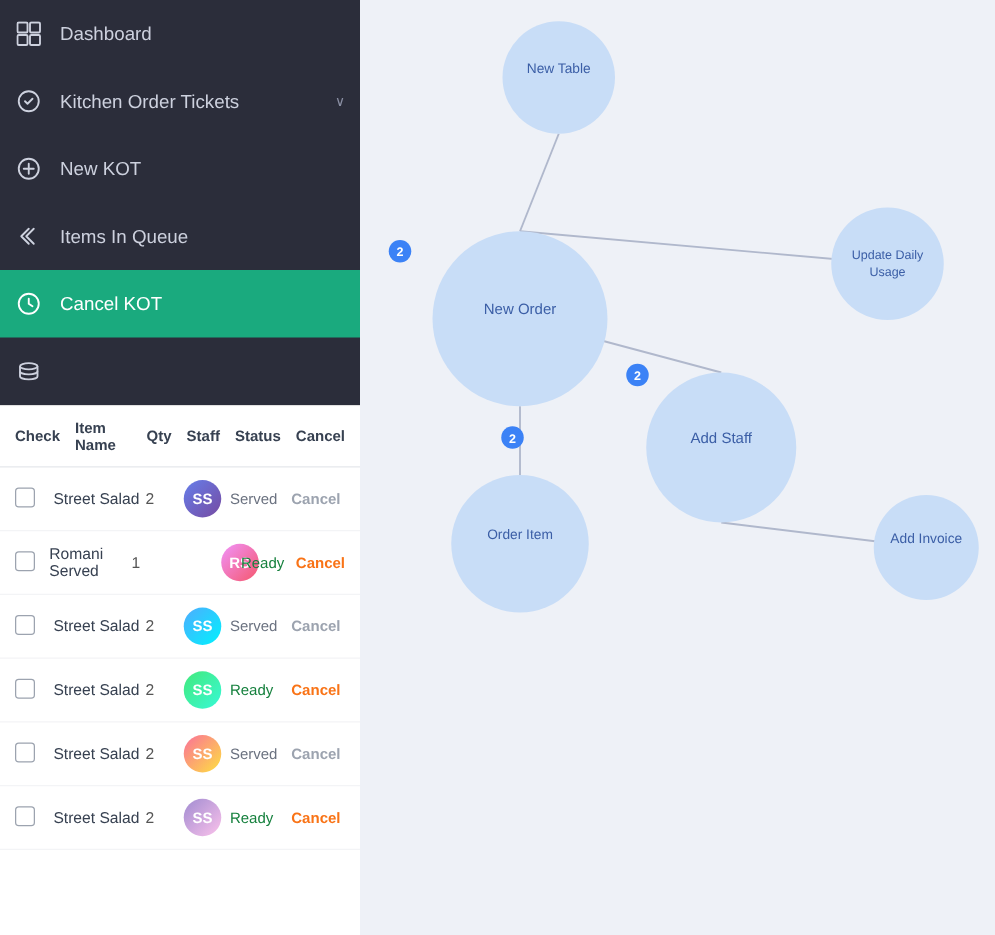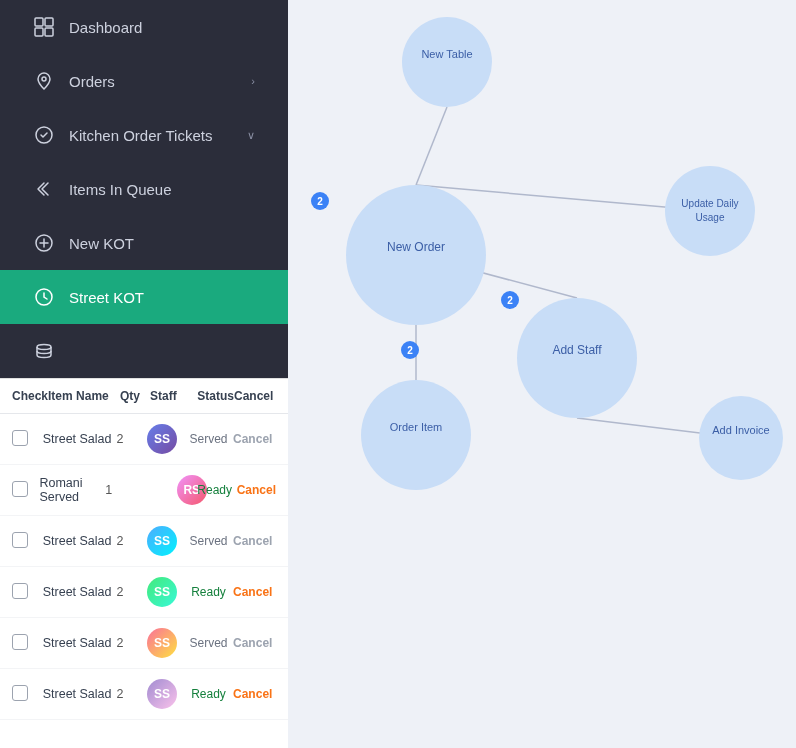--- a/index.html
+++ b/index.html
@@ -29,21 +29,21 @@
       height: 748px;
       background: #2b2d3a;
       z-index: 10;
       display: flex;
       flex-direction: column;
     }
 
     .sidebar-item {
       display: flex;
       align-items: center;
-      padding: 16px 33px;
+      padding: 16px 12px;
       color: #cdd1de;
       font-size: 15px;
       font-weight: 400;
       cursor: pointer;
       position: relative;
       gap: 14px;
       transition: background 0.15s;
     }
     .sidebar-item.active {
       background: #1aaa7e;
@@ -79,42 +79,42 @@
 
     .table-header {
       display: flex;
       align-items: center;
       background: #fff;
       border-bottom: 1px solid #e5e7eb;
       padding: 10px 12px;
       font-size: 12px;
       font-weight: 600;
       color: #374151;
-      gap: 0;
+      gap: 12px;
     }
     .th-check { width: 50px; }
     .th-name { width: 120px; }
     .th-qty { width: 50px; }
     .th-staff { width: 60px; }
     .th-status { width: 80px; text-align: right; }
     .th-cancel { width: 70px; }
 
     .table-row {
       display: flex;
       align-items: center;
       padding: 10px 12px;
       border-bottom: 1px solid #f3f4f6;
       font-size: 13px;
       color: #374151;
     }
     .td-check { width: 50px; }
     .td-name { width: 120px; font-size: 12.5px; }
     .td-qty { width: 50px; font-size: 12.5px; color: #555; }
     .td-staff { width: 60px; text-align: center; }
-    .td-status { width: 80px; font-size: 12px; font-weight: 500; text-align: center; }
+    .td-status { width: 80px; font-size: 12px; font-weight: 500; }
     .td-cancel { width: 70px; font-size: 12px; font-weight: 600; color: #f97316; cursor: pointer; }
 
     .status-served { color: #6b7280; }
     .status-ready { color: #15803d; }
 
     .checkbox {
       width: 16px;
       height: 16px;
       border: 1.5px solid #9ca3af;
       border-radius: 3px;
@@ -192,71 +192,61 @@
       <svg width="20" height="20" viewBox="0 0 20 20" fill="none">
         <rect x="1" y="1" width="8" height="8" rx="1" stroke="#cdd1de" stroke-width="1.5"></rect>
         <rect x="11" y="1" width="8" height="8" rx="1" stroke="#cdd1de" stroke-width="1.5"></rect>
         <rect x="1" y="11" width="8" height="8" rx="1" stroke="#cdd1de" stroke-width="1.5"></rect>
         <rect x="11" y="11" width="8" height="8" rx="1" stroke="#cdd1de" stroke-width="1.5"></rect>
       </svg>
     </span>
     <span class="item-label">Dashboard</span>
   </div>
 
-  <div class="sidebar-item">
-    <span class="sidebar-icon">
-      <svg width="20" height="20" viewBox="0 0 20 20" fill="none">
-        <path d="M10 2C7 2 4 4.5 4 8c0 4 6 10 6 10s6-6 6-10c0-3.5-3-6-6-6z" stroke="#cdd1de" stroke-width="1.5" fill="none"></path>
-        <circle cx="10" cy="8" r="2" stroke="#cdd1de" stroke-width="1.5"></circle>
-      </svg>
-    </span>
-    <span class="item-label">Orders</span>
-    <span class="chevron">›</span>
-  </div>
 
   <div class="sidebar-item">
     <span class="sidebar-icon">
       <svg width="20" height="20" viewBox="0 0 20 20" fill="none">
         <circle cx="10" cy="10" r="8" stroke="#cdd1de" stroke-width="1.5"></circle>
         <path d="M7 10l2 2 4-4" stroke="#cdd1de" stroke-width="1.5" stroke-linecap="round" stroke-linejoin="round"></path>
       </svg>
     </span>
     <span class="item-label">Kitchen Order Tickets</span>
     <span class="chevron">∨</span>
-  </div>
-
-  <div class="sidebar-item">
-    <span class="sidebar-icon">
-      <svg width="20" height="20" viewBox="0 0 20 20" fill="none">
-        <polyline points="14,4 8,10 14,16" stroke="#cdd1de" stroke-width="1.5" stroke-linecap="round" stroke-linejoin="round"></polyline>
-        <polyline points="10,4 4,10 10,16" stroke="#cdd1de" stroke-width="1.5" stroke-linecap="round" stroke-linejoin="round"></polyline>
-      </svg>
-    </span>
-    <span class="item-label">Items In Queue</span>
   </div>
 
   <div class="sidebar-item">
     <span class="sidebar-icon">
       <svg width="20" height="20" viewBox="0 0 20 20" fill="none">
         <circle cx="10" cy="10" r="8" stroke="#cdd1de" stroke-width="1.5"></circle>
         <line x1="10" y1="6" x2="10" y2="14" stroke="#cdd1de" stroke-width="1.5" stroke-linecap="round"></line>
         <line x1="6" y1="10" x2="14" y2="10" stroke="#cdd1de" stroke-width="1.5" stroke-linecap="round"></line>
       </svg>
     </span>
     <span class="item-label">New KOT</span>
   </div>
 
+  <div class="sidebar-item">
+    <span class="sidebar-icon">
+      <svg width="20" height="20" viewBox="0 0 20 20" fill="none">
+        <polyline points="14,4 8,10 14,16" stroke="#cdd1de" stroke-width="1.5" stroke-linecap="round" stroke-linejoin="round"></polyline>
+        <polyline points="10,4 4,10 10,16" stroke="#cdd1de" stroke-width="1.5" stroke-linecap="round" stroke-linejoin="round"></polyline>
+      </svg>
+    </span>
+    <span class="item-label">Items In Queue</span>
+  </div>
+
   <div class="sidebar-item active">
     <span class="sidebar-icon">
       <svg width="20" height="20" viewBox="0 0 20 20" fill="none">
         <circle cx="10" cy="10" r="8" stroke="white" stroke-width="1.5"></circle>
         <path d="M10 6v4l3 2" stroke="white" stroke-width="1.5" stroke-linecap="round"></path>
       </svg>
     </span>
-    <span class="item-label">Street KOT</span>
+    <span class="item-label">Cancel KOT</span>
   </div>
 
   <div class="sidebar-item">
     <span class="sidebar-icon">
       <svg width="20" height="20" viewBox="0 0 20 20" fill="none">
         <ellipse cx="10" cy="6" rx="7" ry="2.5" stroke="#cdd1de" stroke-width="1.5"></ellipse>
         <path d="M3 6v4c0 1.4 3.1 2.5 7 2.5s7-1.1 7-2.5V6" stroke="#cdd1de" stroke-width="1.5"></path>
         <path d="M3 10v4c0 1.4 3.1 2.5 7 2.5s7-1.1 7-2.5v-4" stroke="#cdd1de" stroke-width="1.5"></path>
       </svg>
     </span>

